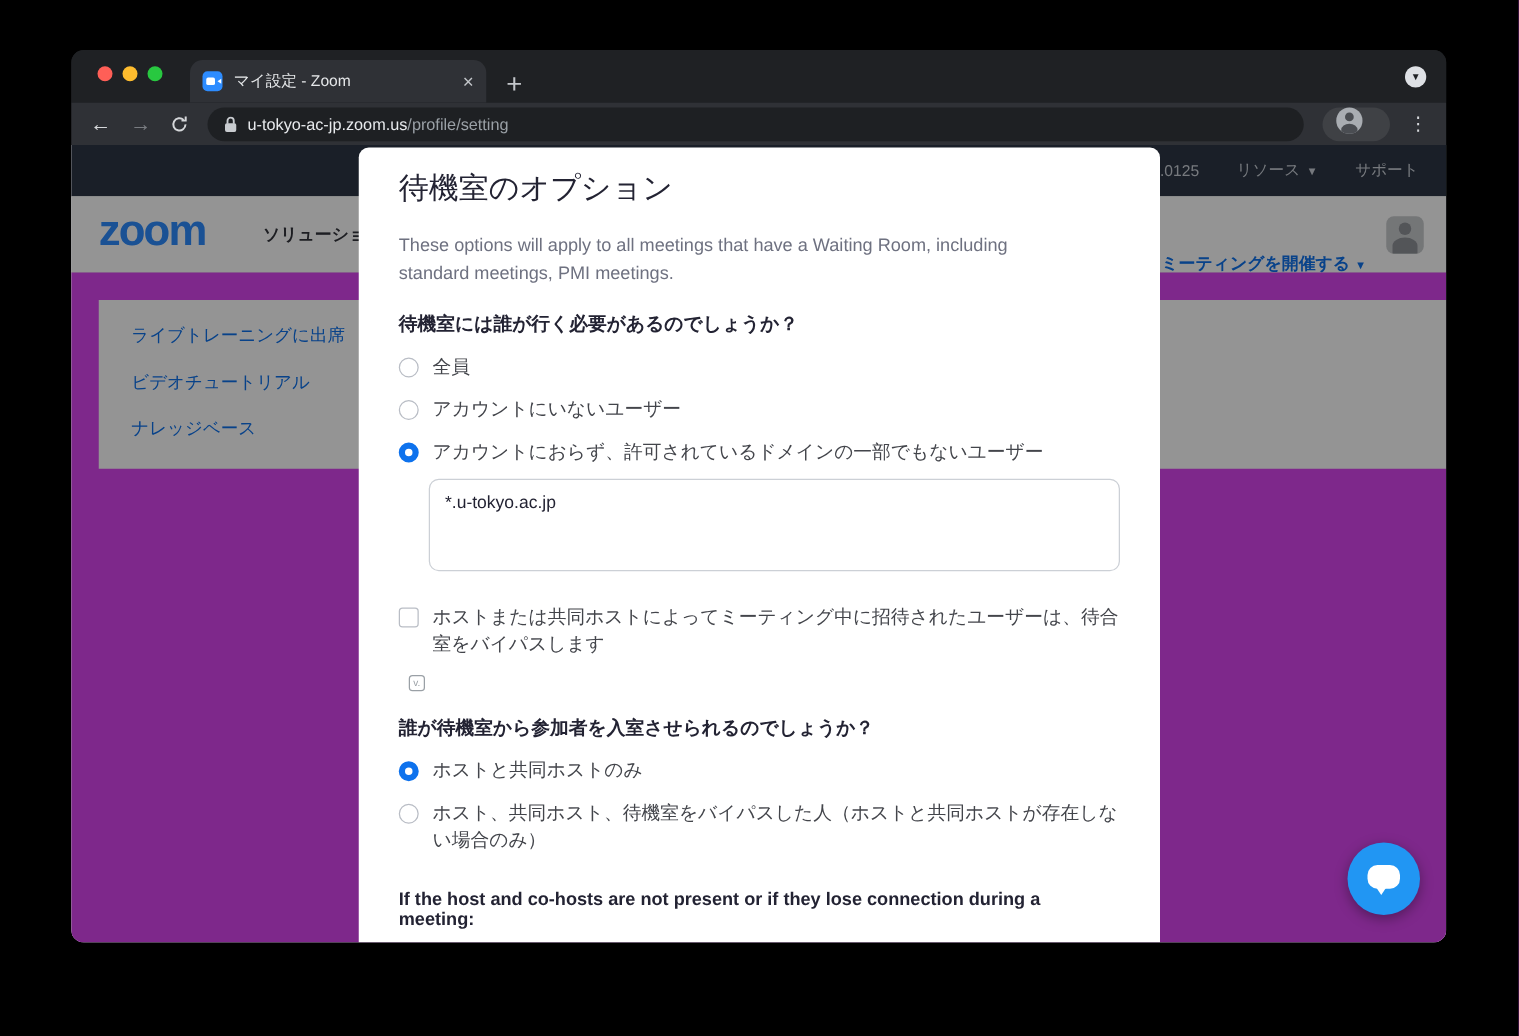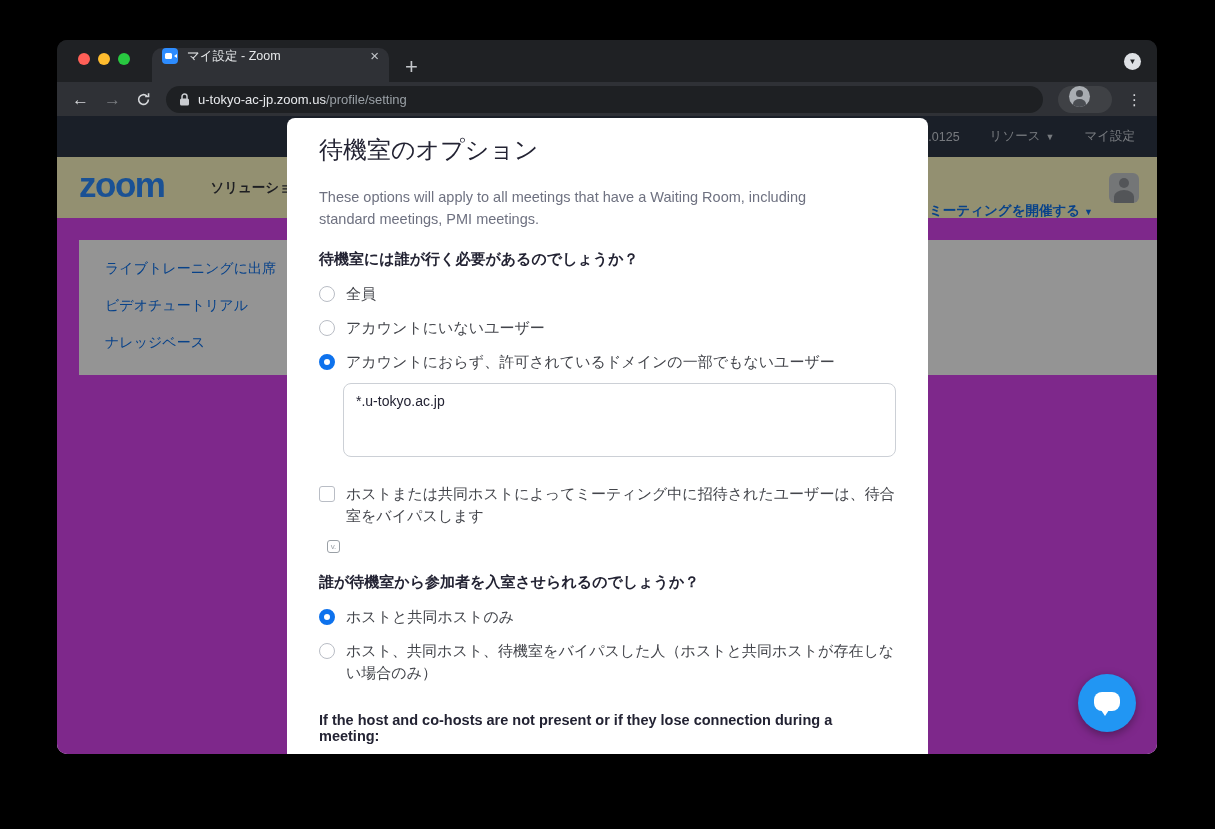--- a/index.html
+++ b/index.html
@@ -16,21 +16,21 @@
   }
   
   .tabstrip{height:42px;background:#1f2124;position:relative;flex:none;display:flex;align-items:flex-end;}
   .traffic{position:absolute;left:21px;top:13px;display:flex;gap:8px;}
   .light{width:12px;height:12px;border-radius:50%;}
   .light.red{background:#ff5f57;}
   .light.yellow{background:#febc2e;}
   .light.green{background:#28c840;}
   .tab{
     margin-left:95px;width:237px;height:34px;background:#2f3136;
-    border-radius:10px 10px 0 0;display:flex;gap:9px;
+    border-radius:10px 10px 0 0;display:flex;align-items:center;gap:9px;
     padding:0 10px;box-sizing:border-box;
   }
   .favicon{width:16px;height:16px;border-radius:4px;background:#2d8cff;position:relative;flex:none;}
   .favicon::before{content:"";position:absolute;left:3px;top:5px;width:7px;height:6px;background:#fff;border-radius:1.5px;}
   .favicon::after{content:"";position:absolute;right:1.5px;top:6px;width:0;height:0;
     border-top:2px solid transparent;border-bottom:2px solid transparent;border-right:3.5px solid #fff;}
   .tab-title{flex:1;color:#e6e8ea;font-size:12.5px;white-space:nowrap;overflow:hidden;}
   .tab-close{color:#c3c6ca;font-size:15px;line-height:1;}
   .newtab{color:#c3c6ca;font-size:22px;line-height:30px;margin-left:16px;font-weight:300;}
   .tabsearch{position:absolute;right:16px;top:13px;width:17px;height:17px;border-radius:50%;
@@ -48,21 +48,21 @@
   .guest-avatar{width:21px;height:21px;border-radius:50%;background:#a9adb2;position:relative;overflow:hidden;flex:none;}
   .guest-avatar::before{content:"";position:absolute;left:7px;top:4px;width:7px;height:7px;border-radius:50%;background:#4a4d52;}
   .guest-avatar::after{content:"";position:absolute;left:4px;top:13px;width:13px;height:10px;border-radius:50% 50% 0 0;background:#4a4d52;}
   .guest-label{color:#e8eaed;font-size:12.5px;}
   .kebab{color:#d5d7da;font-size:15px;line-height:1;}
   
   .viewport{flex:1;position:relative;background:#ebebeb;overflow:hidden;}
   .topnav{height:41px;background:#2d3645;display:flex;align-items:center;justify-content:flex-end;gap:30px;
     padding-right:22px;font-size:12.5px;color:#ccd1d9;}
   .topnav .caret{font-size:9px;margin-left:5px;color:#ccd1d9;}
-  .siteheader{height:61px;background:#fef9c3;display:flex;align-items:center;padding:0 18px 0 22px;}
+  .siteheader{height:61px;background:#ffffff;display:flex;align-items:center;padding:0 18px 0 22px;}
   .logo{color:#2d8cff;font-size:35px;font-weight:bold;letter-spacing:-1.5px;line-height:1;padding-bottom:7px;}
   .mainnav{margin-left:46px;font-size:13.5px;font-weight:bold;color:#33343c;white-space:nowrap;}
   .hostbtn{margin-left:auto;margin-right:16px;color:#0e72ed;font-size:13.5px;font-weight:bold;white-space:nowrap;margin-top:46px;}
   .hostbtn .caret{font-size:9px;margin-left:4px;}
   .avatar{width:30px;height:30px;border-radius:6px;background:#c9cbce;position:relative;overflow:hidden;flex:none;}
   .avatar::before{content:"";position:absolute;left:10px;top:5px;width:10px;height:10px;border-radius:50%;background:#8f9398;}
   .avatar::after{content:"";position:absolute;left:5px;top:17px;width:20px;height:13px;border-radius:50% 50% 0 0;background:#8f9398;}
   .content{position:absolute;left:0;right:0;top:102px;bottom:0;background:#d946ef;}
   .panel{position:absolute;left:22px;right:0;top:22px;height:135px;background:#fff;
     padding:15px 0 0 26px;box-sizing:border-box;}
@@ -141,21 +141,21 @@
     </div>
     <span class="kebab">⋮</span>
   </div>
 
   <div class="viewport">
 
     <div>
       <div class="topnav">
         <span>88.799.0125</span>
         <span><span>リソース</span><span class="caret">▼</span></span>
-        <span>マイ設定</span>
+        <span>サポート</span>
       </div>
       <div class="siteheader">
         <span class="logo">zoom</span>
         <span class="mainnav">ソリューション</span>
         <span class="hostbtn"><span>ミーティングを開催する</span><span class="caret">▼</span></span>
         <span class="avatar"></span>
       </div>
       <div class="content">
         <div class="panel">
           <a class="sidelink">ライブトレーニングに出席</a>

